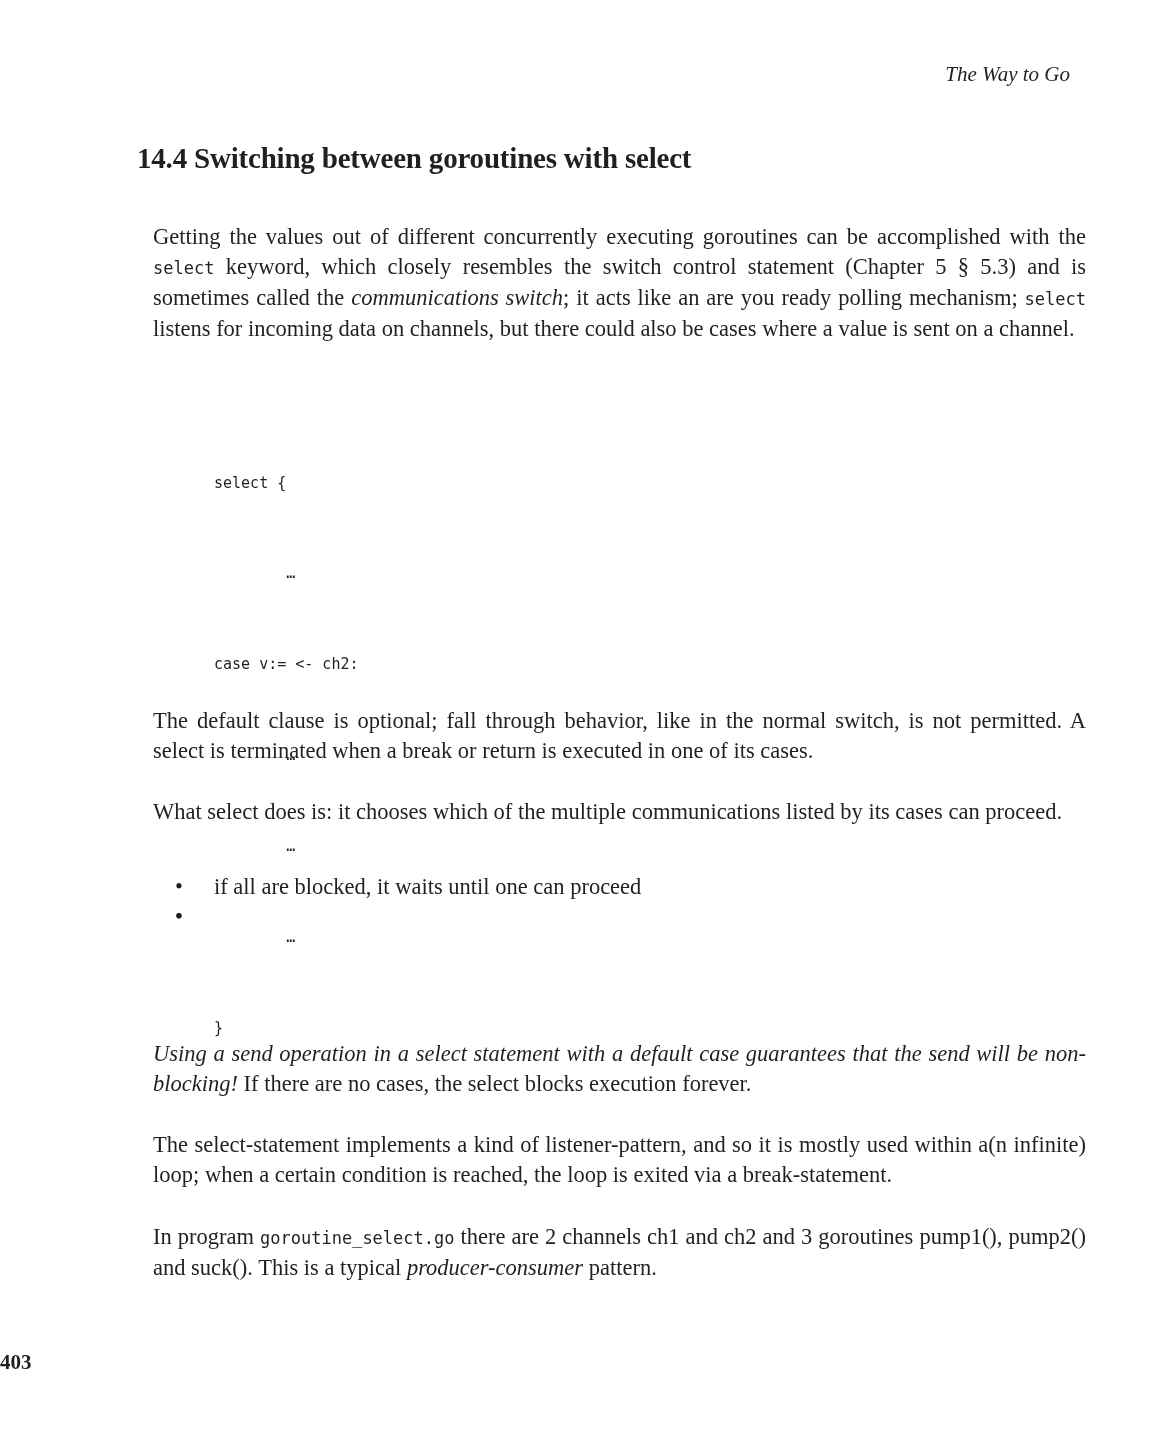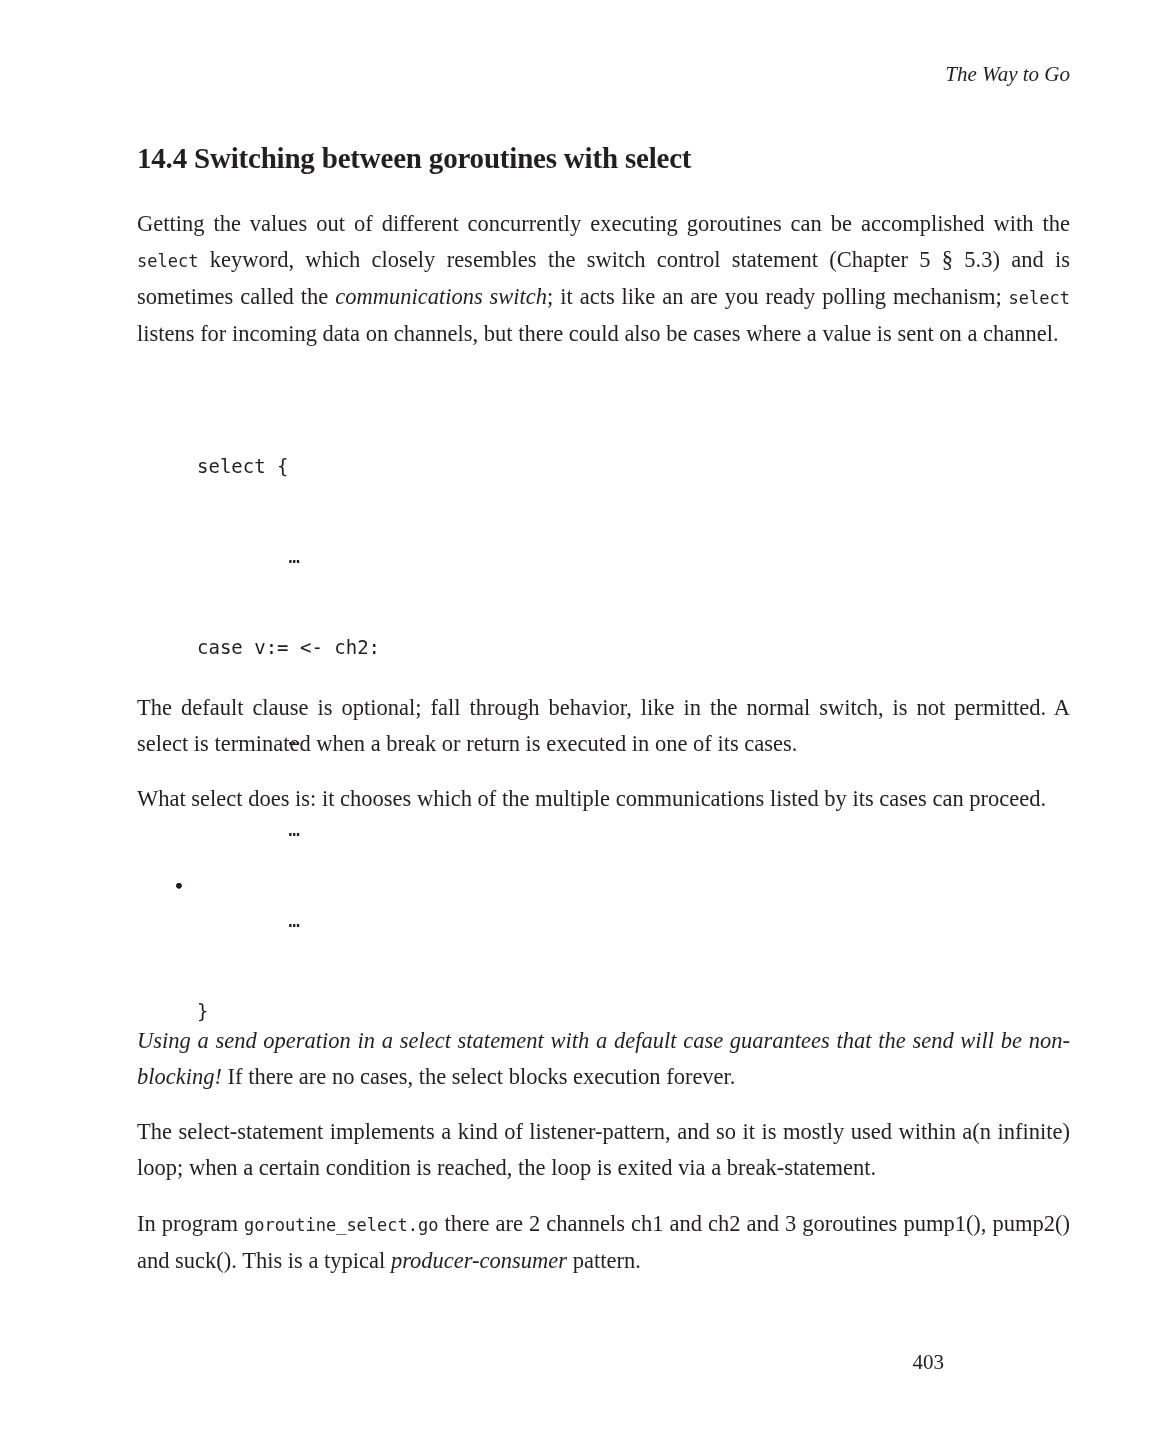--- a/index.html
+++ b/index.html
@@ -1,25 +1,25 @@
 <!DOCTYPE html>
 <html><head>
   <meta charset="utf-8">
   <style>
     html, body { margin: 0; padding: 0; background: #ffffff; }
     body { width: 1168px; height: 1440px; position: relative; overflow: hidden; color: #231f20; font-family: "Liberation Serif", "DejaVu Serif", serif; }
     .running-head { position: absolute; top: 62px; right: 98px; font-size: 21px; font-style: italic; }
     .section-title { position: absolute; top: 142px; left: 137px; margin: 0; font-size: 29px; font-weight: bold; letter-spacing: -0.2px; }
-    .para { position: absolute; left: 137px; width: 933px; margin: 0; font-size: 22.5px; line-height: 36px; text-align: justify; }
+    .para { position: absolute; left: 137px; width: 933px; margin: 16px; font-size: 22.5px; line-height: 30px; text-align: justify; }
     .mono { font-family: "DejaVu Sans Mono", "Liberation Mono", monospace; font-size: 17px; }
-    .code { position: absolute; left: 197px; top: 390px; font-family: "DejaVu Sans Mono", "Liberation Mono", monospace; font-size: 19px; line-height: 30.3px; white-space: pre; margin: 0; }
+    .code { position: absolute; left: 197px; top: 390px; font-family: "DejaVu Sans Mono", "Liberation Mono", monospace; font-size: 15px; line-height: 30.3px; white-space: pre; margin: 17px; }
     .bullets { position: absolute; left: 137px; width: 933px; top: 872px; margin: 0; padding: 0; list-style: none; font-size: 22.5px; line-height: 30.3px; }
     .bullets li { position: relative; padding-left: 77px; text-align: justify; }
     .bullets li .dot { position: absolute; left: 38px; top: 0; }
-    .page-number { position: absolute; top: 1350px; left: 0; width: 944px; text-align: right; font-size: 21px; }
+    .page-number { position: absolute; top: 1350px; left: 0; width: 944px; text-align: left; font-size: 21px; font-weight: bold; }
     i { font-style: italic; }
   </style>
 </head>
 <body>
 
 <div class="running-head">The Way to Go</div>
 
 <h1 class="section-title">14.4 Switching between goroutines with select</h1>
 
 <p class="para" style="top:206px;">
@@ -34,21 +34,21 @@
   <div>        …</div>
   <div>        …</div>
   <div>}</div>
 </div>
 
 <p class="para" style="top:690px;">The default clause is optional; fall through behavior, like in the normal switch, is not permitted. A select is terminated when a break or return is executed in one of its cases.</p>
 
 <p class="para" style="top:781px;">What select does is: it chooses which of the multiple communications listed by its cases can proceed.</p>
 
 <ul class="bullets">
-  <li><span class="dot">•</span></li>
+  <li><span class="dot">•</span><span>if all are blocked, it waits until one can proceed</span></li>
   <li><span class="dot">•</span></li>
   <li><span class="dot">•</span></li>
 </ul>
 
 <p class="para" style="top:1023px;">
   <i>Using a send operation in a select statement with a default case guarantees that the send will be non-blocking!</i><span> If there are no cases, the select blocks execution forever.</span>
 </p>
 
 <p class="para" style="top:1114px;">The select-statement implements a kind of listener-pattern, and so it is mostly used within a(n infinite) loop; when a certain condition is reached, the loop is exited via a break-statement.</p>
 

